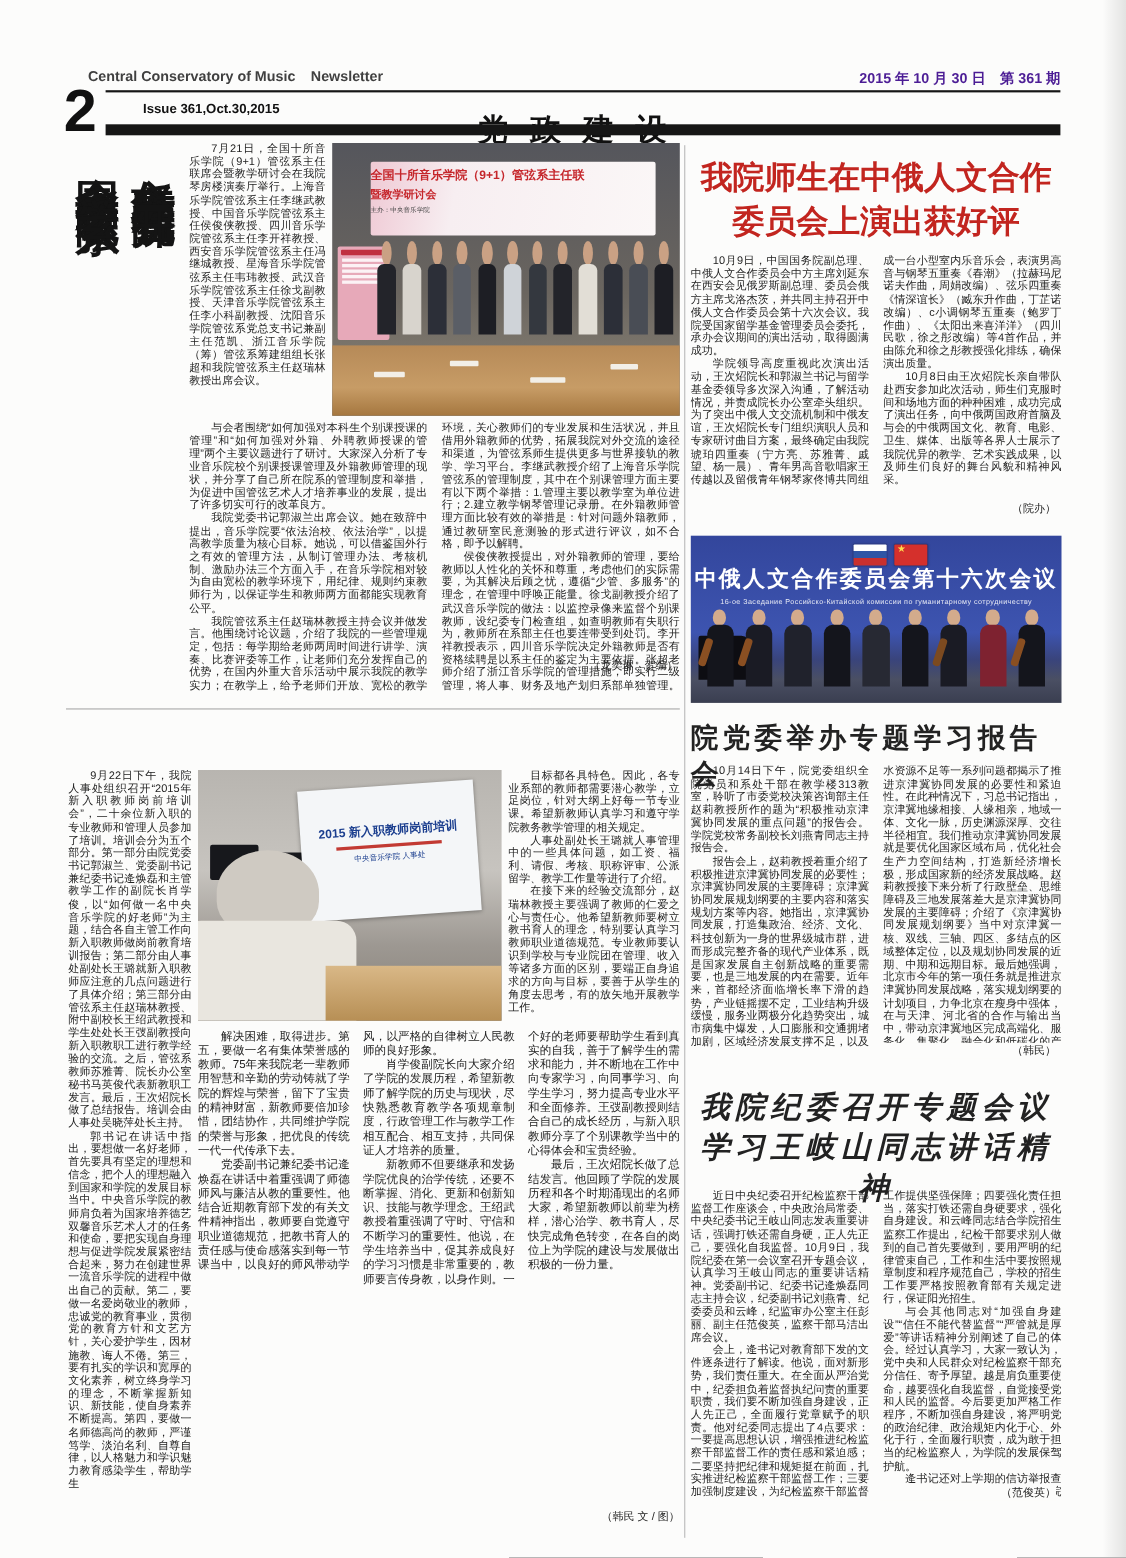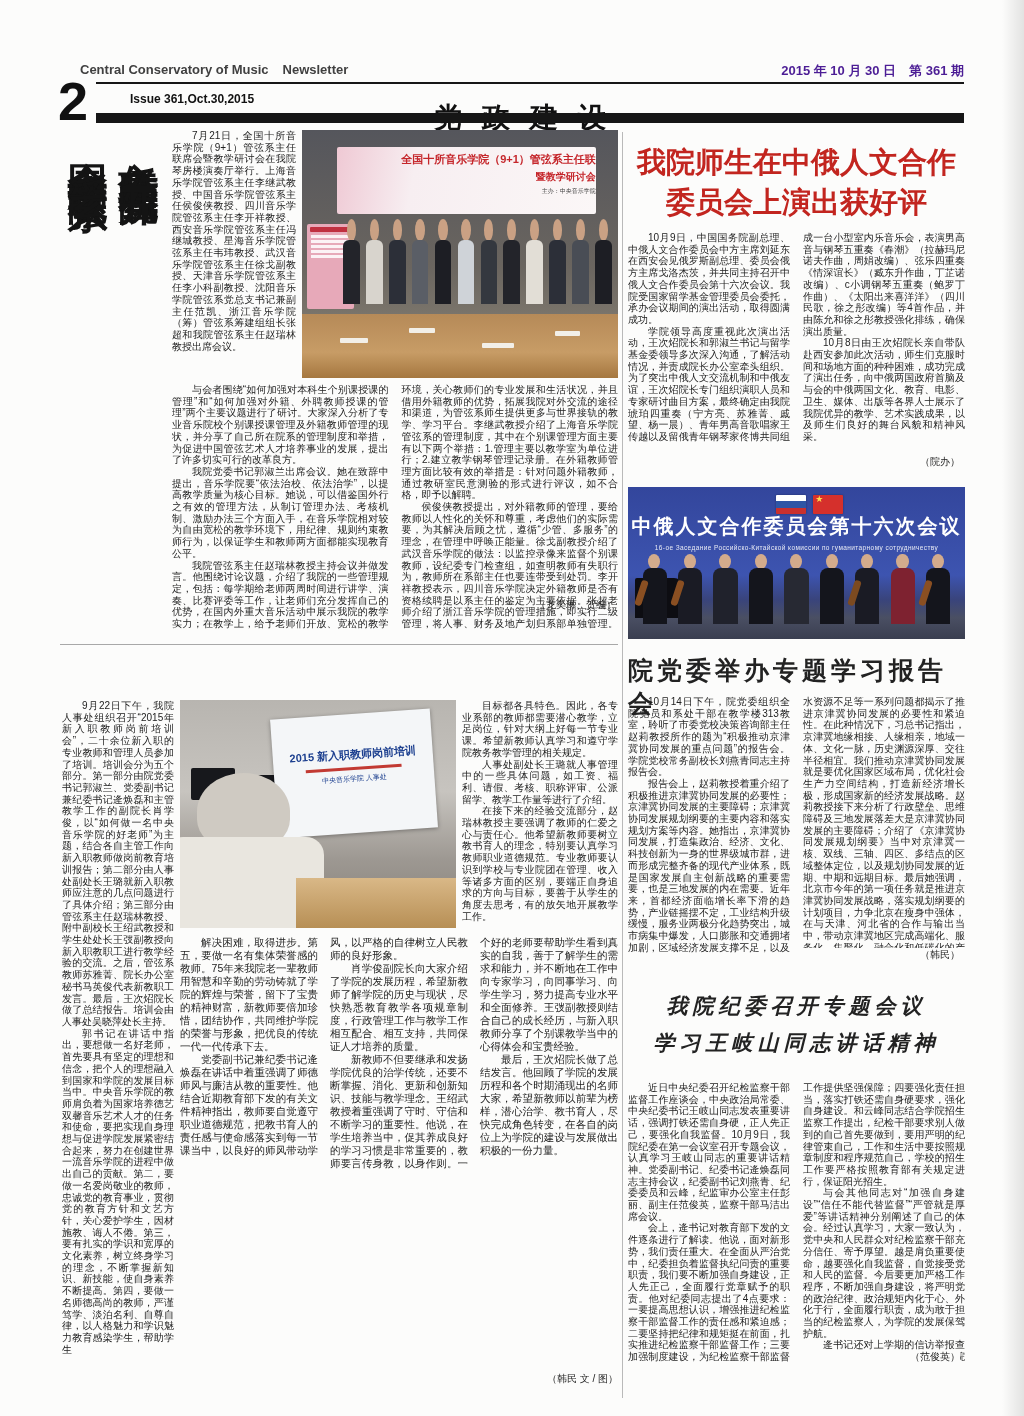--- a/index.html
+++ b/index.html
@@ -22,26 +22,26 @@
   .cols3{column-count:3;column-gap:12px;}
   .byline{font-size:10px;color:#222;text-align:right;}
   .vrule{background:#b9b9b9;width:1px;}
   .hrule{background:#a8a8a8;height:1px;}
   
   .vhead{writing-mode:vertical-lr;font-size:40px;font-weight:900;line-height:51px;letter-spacing:3px;
          color:#141414;font-family:"Liberation Sans",sans-serif;}
   .head-red{color:#c2251f;font-size:29px;font-weight:900;text-align:center;line-height:40px;}
   .head-black{font-size:29px;font-weight:900;text-align:center;color:#141414;letter-spacing:1px;}
   .head-kai{font-family:Liberation Mono, monospace;font-size:25px;font-weight:700;text-align:left;color:#222;letter-spacing:4px;}
-  .head-script{font-family:"Liberation Serif",serif;font-style:italic;font-size:21px;font-weight:700;
+  .head-script{font-family:"Liberation Serif",serif;font-style:italic;font-size:27px;font-weight:700;
                text-align:center;color:#222;letter-spacing:5px;line-height:37px;}
   
   .photoA{background:linear-gradient(#55565c 0%,#6a655f 55%,#7d776d 78%,#6e685f 100%);overflow:hidden;}
   .pA-banner{position:absolute;left:11%;top:7%;width:82%;height:27%;background:linear-gradient(100deg,#efc9d4 0%,#f7eef1 30%,#fbf7f7 100%);
-             border-radius:2px;text-align:right;padding-top:5px;box-sizing:border-box;}
+             border-radius:2px;text-align:left;padding-top:5px;box-sizing:border-box;}
   .pA-banner .l1{color:#c5262b;font-weight:900;font-size:11px;}
   .pA-banner .l2{color:#c5262b;font-weight:900;font-size:10px;margin-top:3px;}
   .pA-banner .l3{color:#444;font-size:6px;margin-top:3px;}
   .pA-sign{position:absolute;left:1.5%;top:38%;width:15%;height:34%;background:#e7a9b9;border-radius:2px;padding:3px;box-sizing:border-box;}
   .pA-sign .t{background:#c03040;height:5px;border-radius:1px;margin-bottom:3px;}
   .pA-sign .r{background:#fff;height:3px;margin:2px 1px;opacity:.85;}
   .pA-people{position:absolute;left:13%;right:2%;top:36%;height:34%;display:flex;justify-content:space-between;align-items:flex-end;}
   .person{position:relative;flex:0 0 6.2%;height:100%;}
   .person .head{position:absolute;top:0;left:22%;width:56%;height:26%;background:#caa184;border-radius:50%;}
   .person .body{position:absolute;top:24%;left:0;width:100%;height:76%;border-radius:6px 6px 0 0;}

